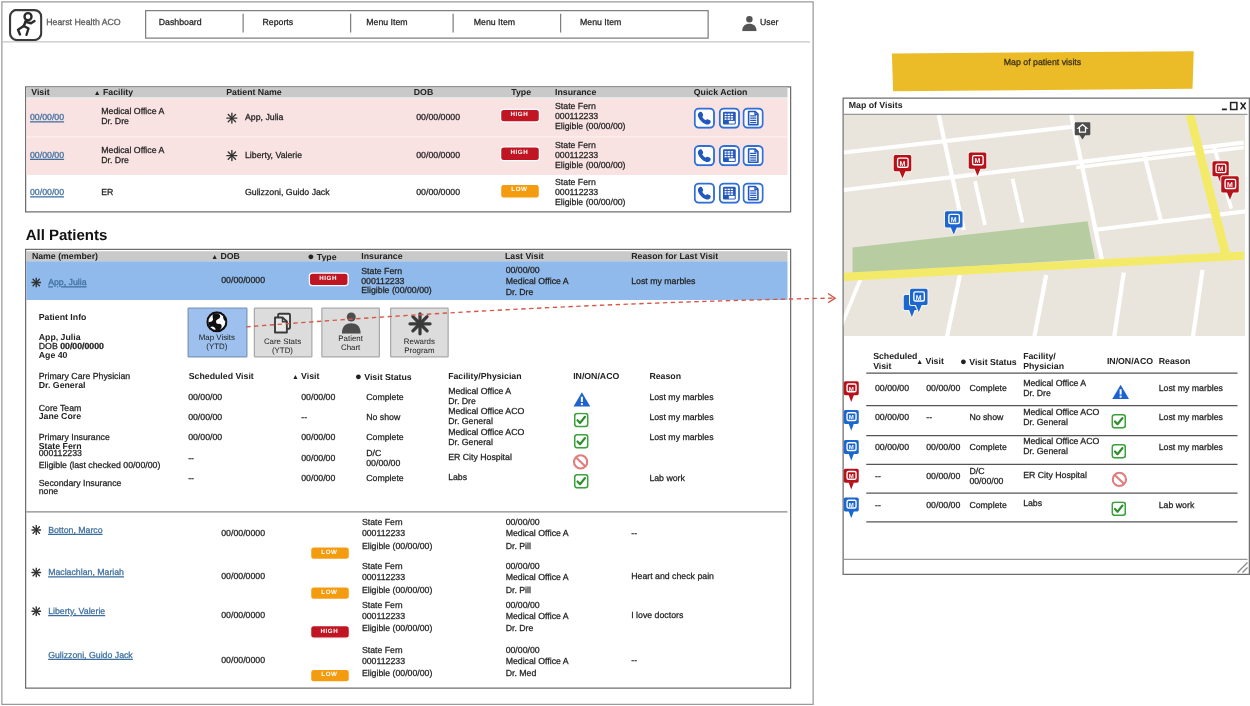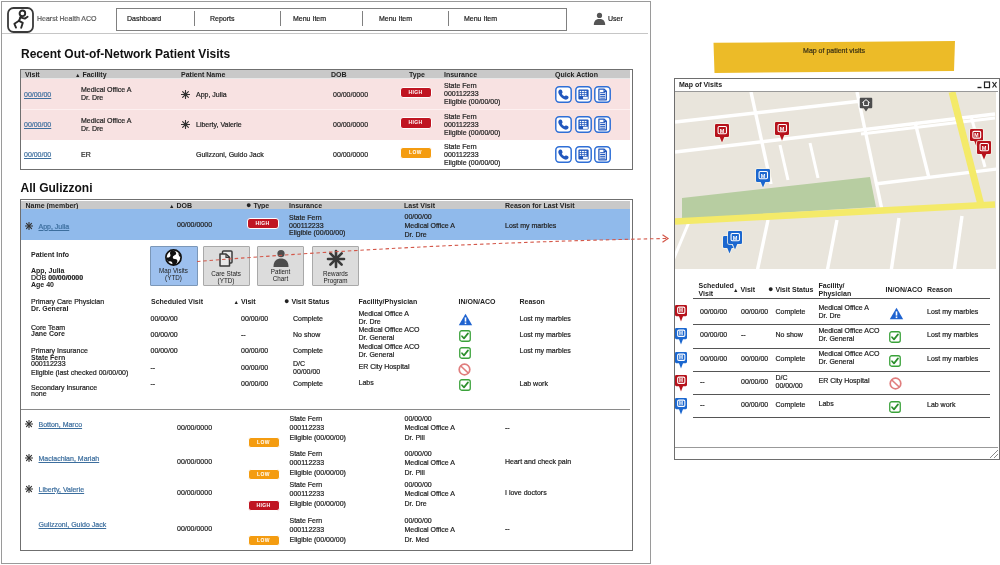--- a/index.html
+++ b/index.html
@@ -35,21 +35,20 @@
 <div class="ab t7" style="left:127px;top:15px;">Dashboard</div>
 <div class="ab t7" style="left:210px;top:15px;">Reports</div>
 <div class="ab t7" style="left:293px;top:15px;">Menu Item</div>
 <div class="ab t7" style="left:379px;top:15px;">Menu Item</div>
 <div class="ab t7" style="left:464px;top:15px;">Menu Item</div>
 <div class="ab" style="left:593px;top:12px;line-height:0;"><svg width="13" height="13" viewBox="0 0 13 13">
         <circle cx="6.5" cy="3.4" r="2.6" fill="#555"></circle>
         <path d="M0.8 13 C0.8 8.6 3.2 7 6.5 7 C9.8 7 12.2 8.6 12.2 13 Z" fill="#555"></path>
       </svg></div>
 <div class="ab t7" style="left:608px;top:15px;">User</div>
-<div class="ab " style="left:21px;top:46.5px;font-size:12px;font-weight:bold;color:#111;">Recent Out-of-Network Patient Visits</div>
 <div class="ab" style="left:20px;top:68.6px;width:611px;height:99.8px;border:1.2px solid #6f6f6f;background:#fff;"></div>
 <div class="ab" style="left:21px;top:69.9px;width:609px;height:7.8px;background:#c9c9c9;"></div>
 <div class="ab" style="left:21px;top:77.7px;width:609px;height:0.8px;background:#e8e8e8;"></div>
 <div class="ab" style="left:21px;top:78.5px;width:609px;height:61px;background:#f8e2e2;"></div>
 <div class="ab" style="left:21px;top:109px;width:609px;height:1px;background:#fdf0f0;"></div>
 <div class="ab t7b" style="left:25px;top:70.8px;">Visit</div>
 <div class="ab t7b" style="left:75px;top:70.8px;"><span style="font-size:5.5px">▲</span> Facility</div>
 <div class="ab t7b" style="left:181px;top:70.8px;">Patient Name</div>
 <div class="ab t7b" style="left:331px;top:70.8px;">DOB</div>
 <div class="ab t7b" style="left:409px;top:70.8px;">Type</div>
@@ -193,21 +192,21 @@
 <rect x="0.75" y="0.75" width="14.5" height="14.5" rx="3.2" fill="#fff" stroke="#2f6fd6" stroke-width="1.4"></rect>
 <path d="M4.6 3.0 L9.6 3.0 L11.6 5.0 L11.6 13.0 L4.6 13.0 Z" fill="#fff" stroke="#2257bd" stroke-width="1.2" stroke-linejoin="round"></path>
 <path d="M9.4 3.1 L9.4 5.2 L11.5 5.2" fill="none" stroke="#2257bd" stroke-width="1"></path>
 <g stroke="#2257bd" stroke-width="1">
 <line x1="5.8" y1="6.3" x2="10.4" y2="6.3"></line>
           <line x1="5.8" y1="8.0" x2="10.4" y2="8.0"></line>
           <line x1="5.8" y1="9.7" x2="10.4" y2="9.7"></line>
           <line x1="5.8" y1="11.4" x2="10.4" y2="11.4"></line>
 </g>
 </svg></div>
-<div class="ab " style="left:20.5px;top:180.5px;font-size:12px;font-weight:bold;color:#111;">All Gulizzoni</div>
+<div class="ab " style="left:20.5px;top:180.5px;font-size:12px;font-weight:bold;color:#111;">All Patients</div>
 <div class="ab" style="left:20px;top:199px;width:611px;height:349.8px;border:1.2px solid #6f6f6f;background:#fff;"></div>
 <div class="ab" style="left:21px;top:200.9px;width:609px;height:7.7px;background:#c9c9c9;"></div>
 <div class="ab t7b" style="left:25.5px;top:201.8px;">Name (member)</div>
 <div class="ab t7b" style="left:169px;top:201.8px;"><span style="font-size:5.5px">▲</span> DOB</div>
 <div class="ab t7b" style="left:246px;top:201.8px;"><span style="font-size:9px">●</span> Type</div>
 <div class="ab t7b" style="left:289px;top:201.8px;">Insurance</div>
 <div class="ab t7b" style="left:404px;top:201.8px;">Last Visit</div>
 <div class="ab t7b" style="left:505px;top:201.8px;">Reason for Last Visit</div>
 <div class="ab" style="left:21px;top:209px;width:609px;height:30.5px;background:#90baeb;"></div>
 <div class="ab" style="left:24.5px;top:221.5px;line-height:0;"><svg width="8" height="8" viewBox="0 0 8 8">

